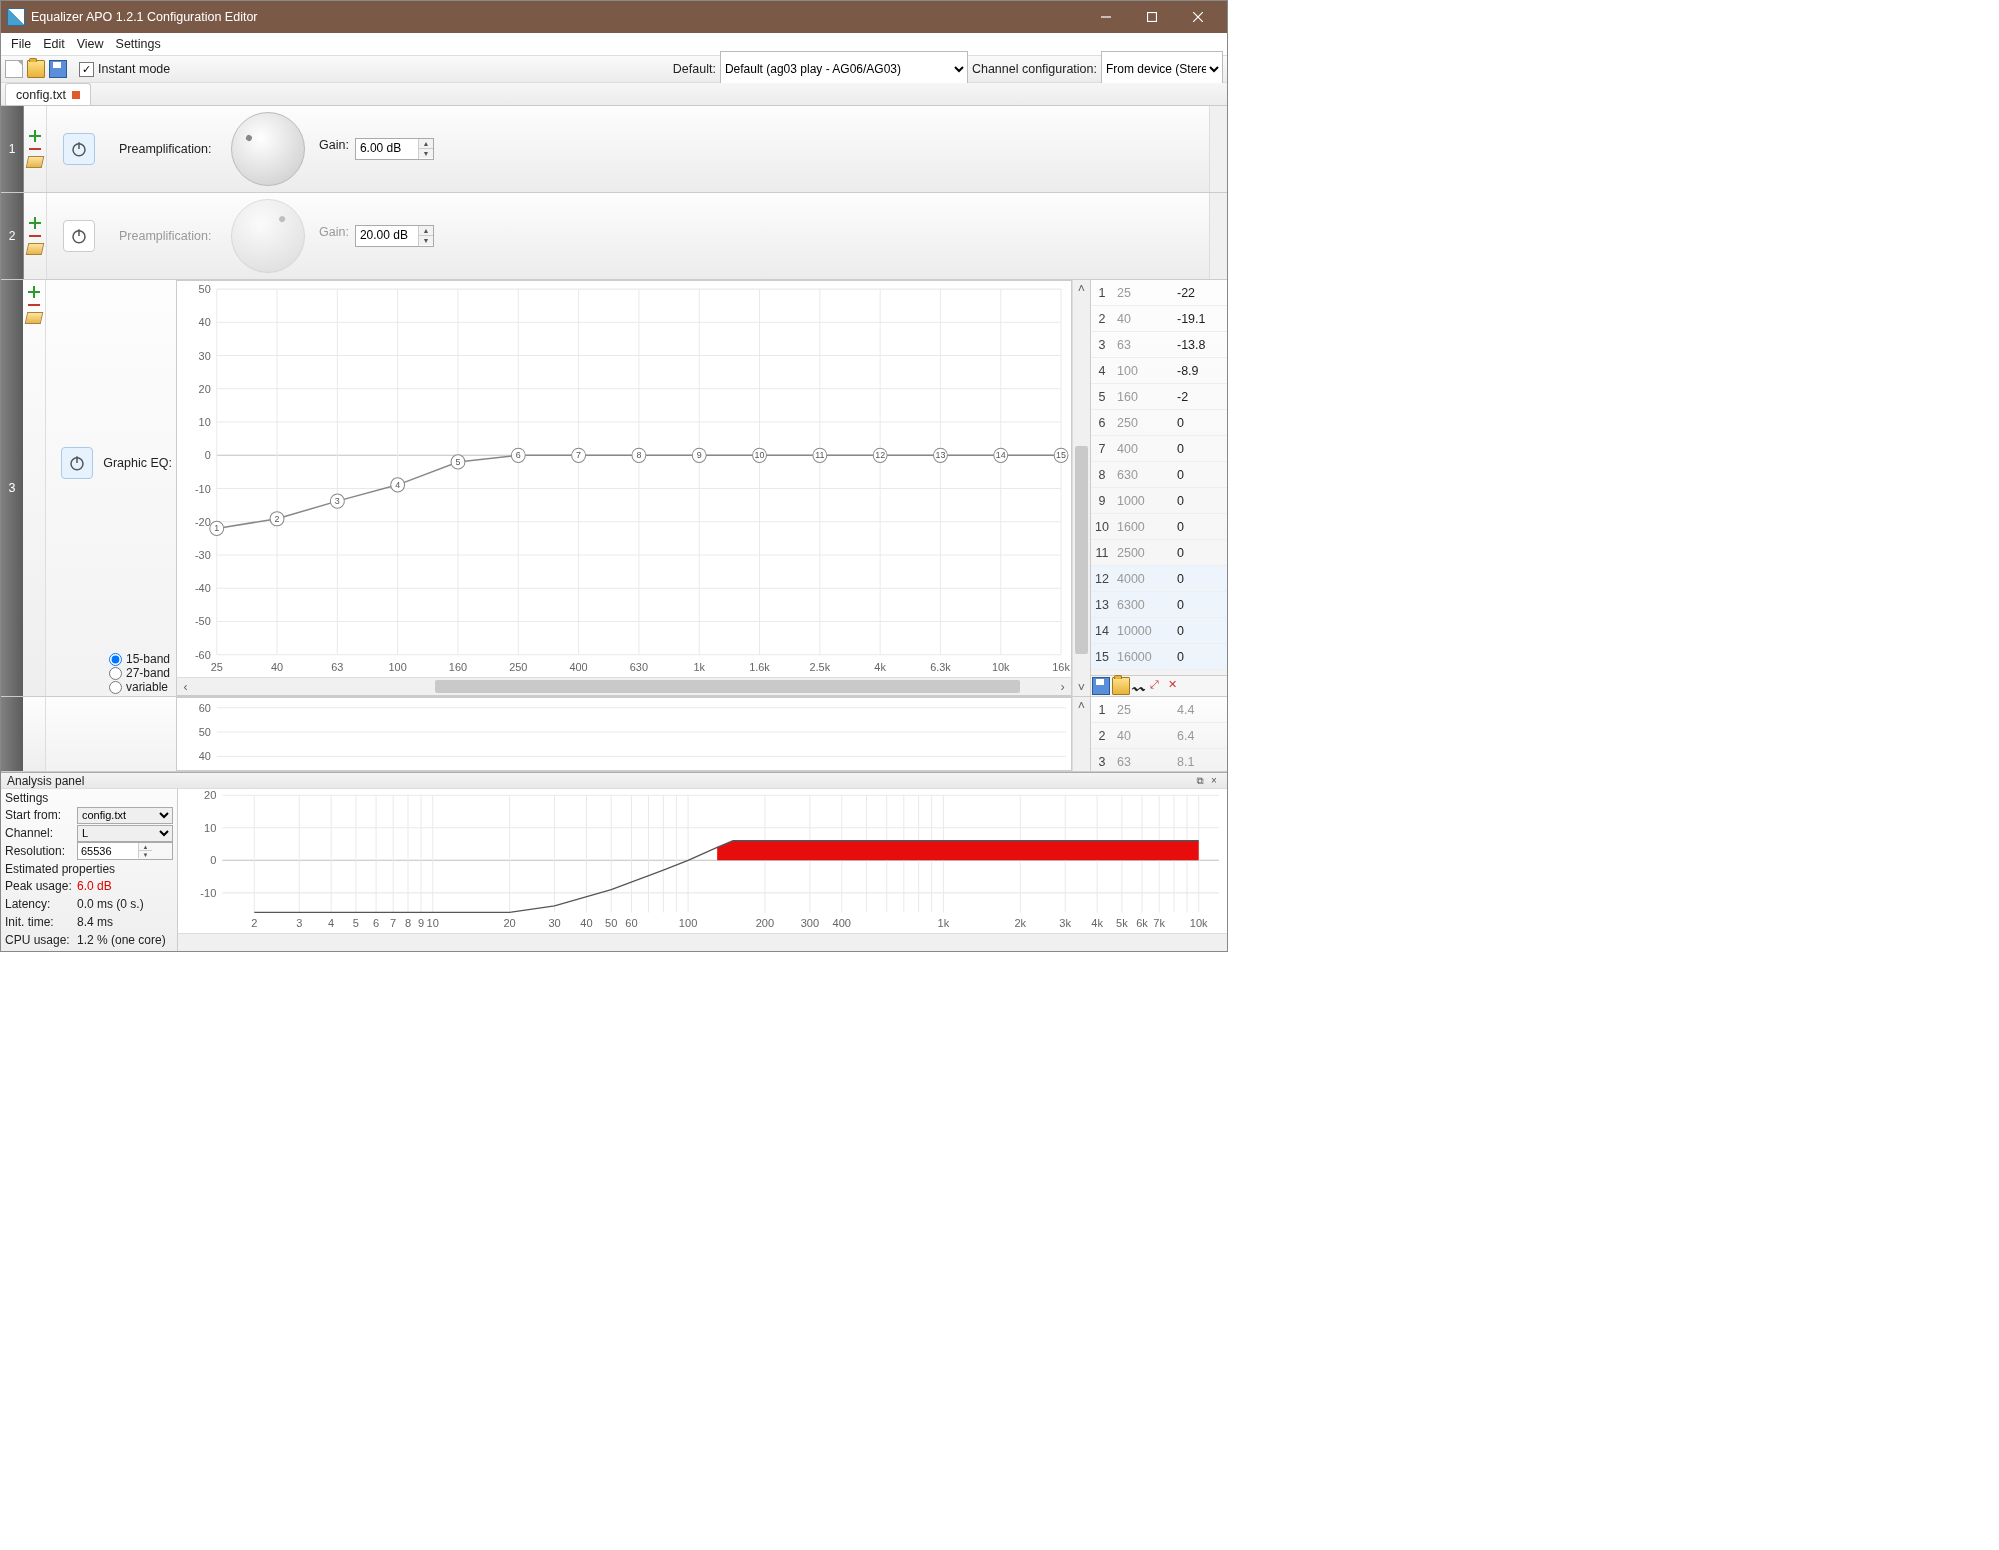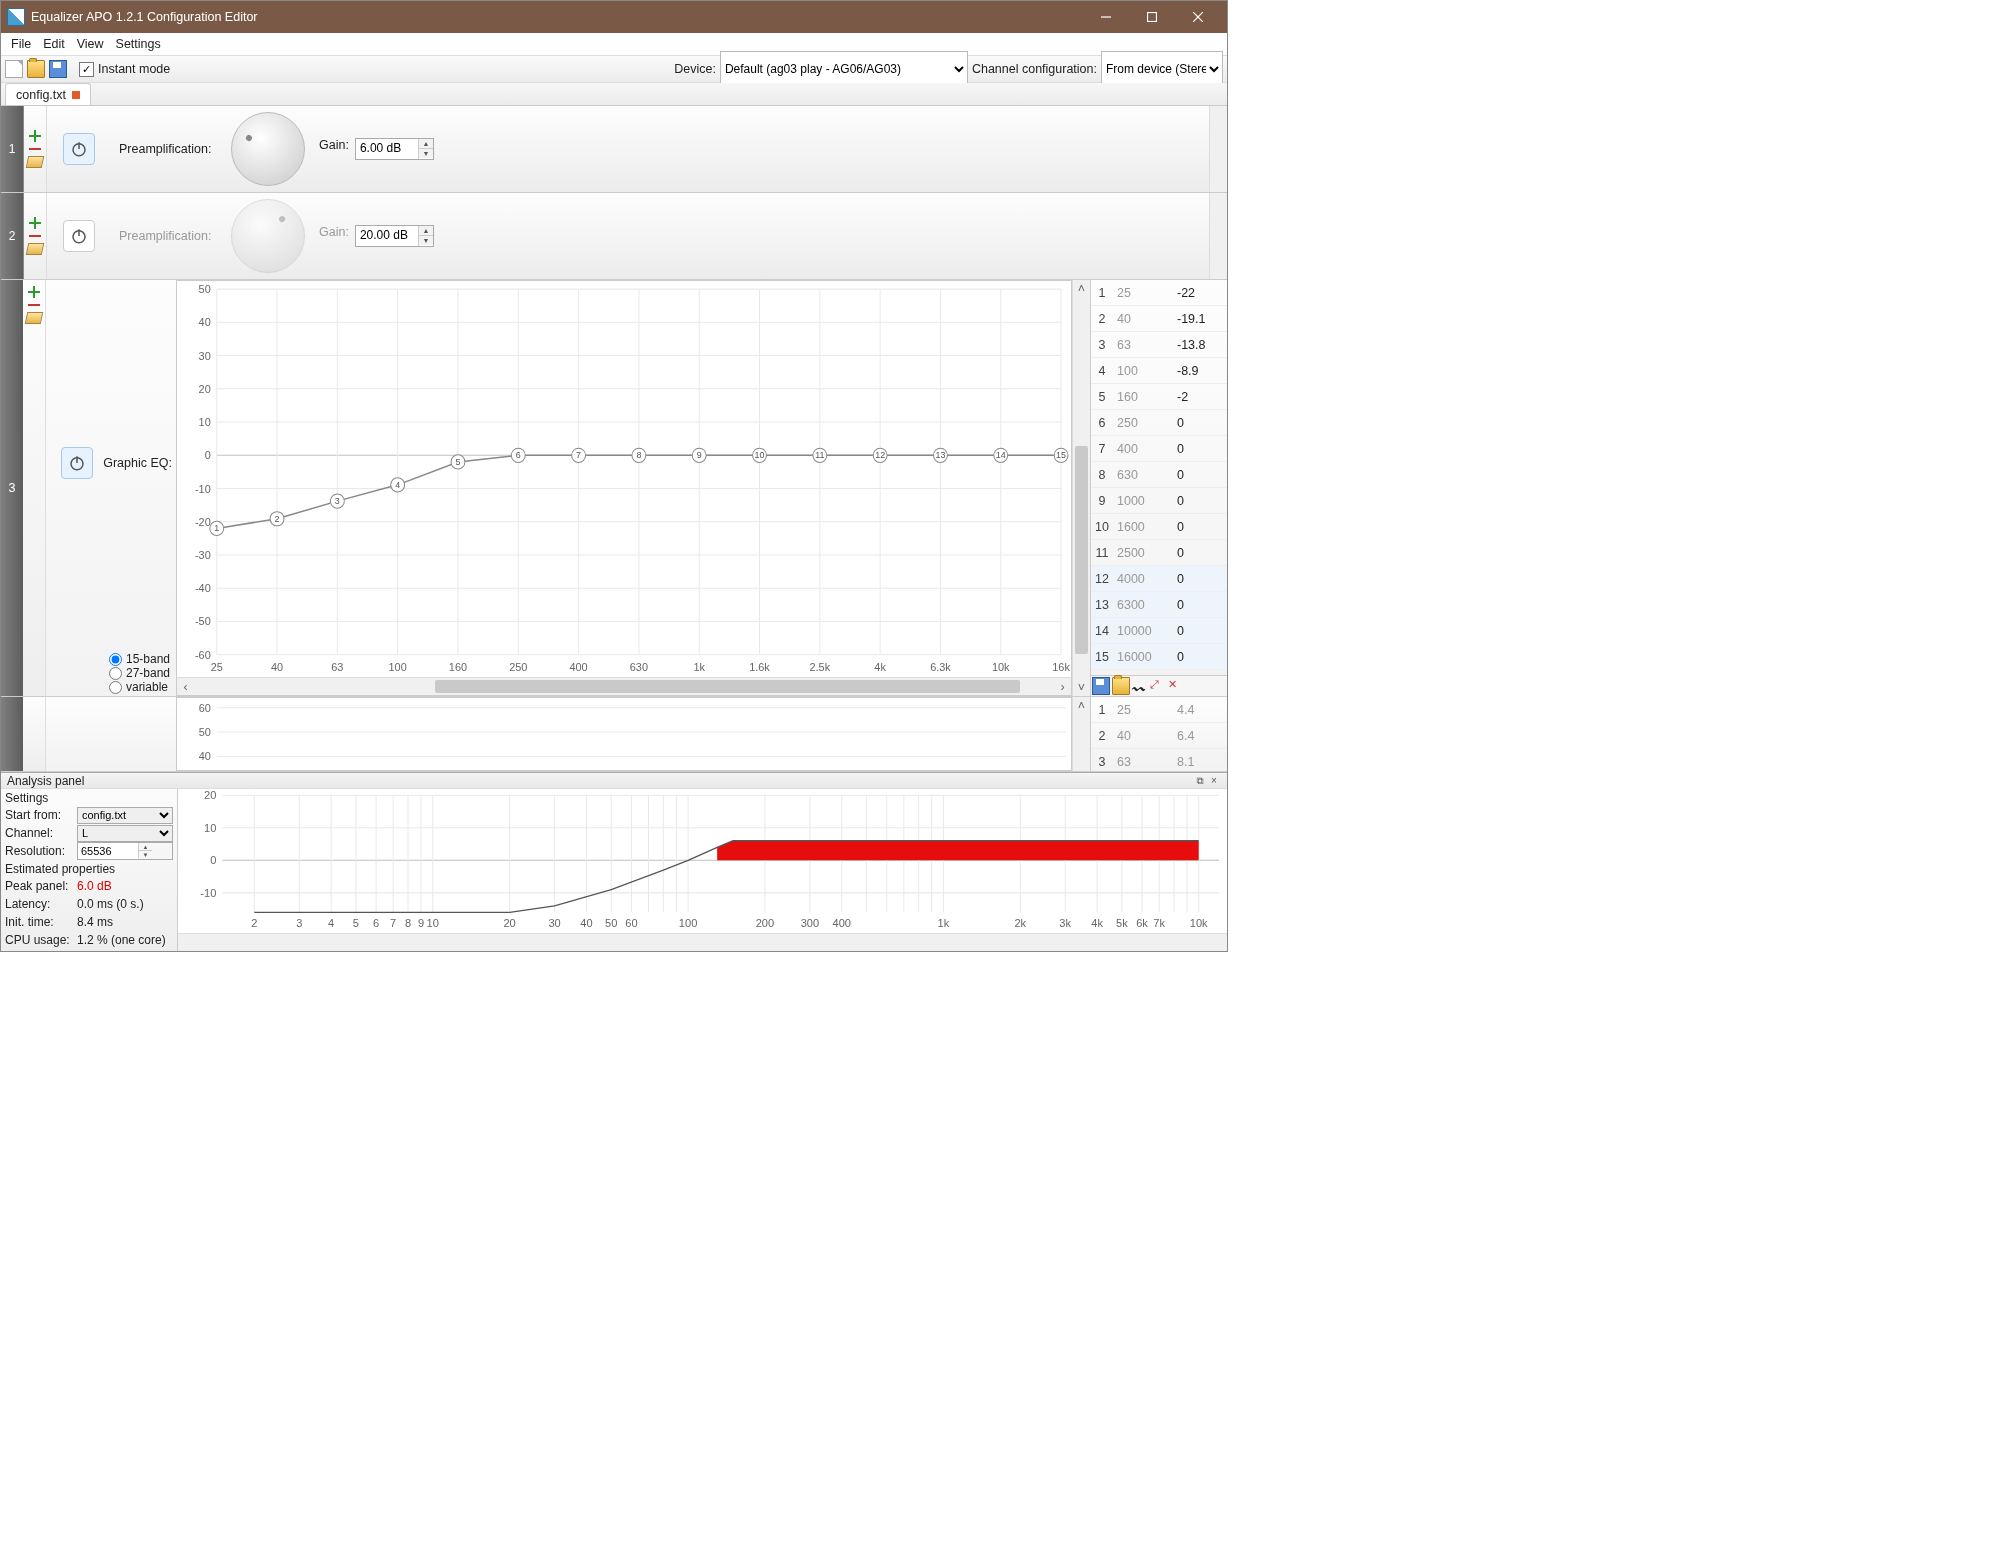--- a/index.html
+++ b/index.html
@@ -186,21 +186,21 @@
 </div>
 
 <div class="toolbar">
   <span class="tool-icon new"></span>
   <span class="tool-icon open"></span>
   <span class="tool-icon save"></span>
   <span style="width:4px"></span>
   <span class="chk"></span>
   <span>Instant mode</span>
   <span class="spacer"></span>
-  <span class="label">Device:</span>
+  <span class="label">Default:</span>
   <select class="device-select">
     <option>Default (ag03 play - AG06/AG03)</option>
   </select>
   <span class="label">Channel configuration:</span>
   <select class="channel-select">
     <option>From device (Stereo)</option>
   </select>
 </div>
 
 <div class="tabbar">
@@ -569,21 +569,21 @@
         <div class="spin-small">
           <input value="65536" style="">
           <div class="ud">
               <span>▲</span>
               <span>▼</span>
             </div>
         </div>
       </div>
       <div class="sect" style="margin-top:2px">Estimated properties</div>
       <div class="al-row">
-          <span class="k">Peak panel:</span>
+          <span class="k">Peak usage:</span>
           <span class="v peak">6.0 dB</span>
         </div>
       <div class="al-row">
           <span class="k">Latency:</span>
           <span class="v">0.0 ms (0 s.)</span>
         </div>
       <div class="al-row">
           <span class="k">Init. time:</span>
           <span class="v">8.4 ms</span>
         </div>

